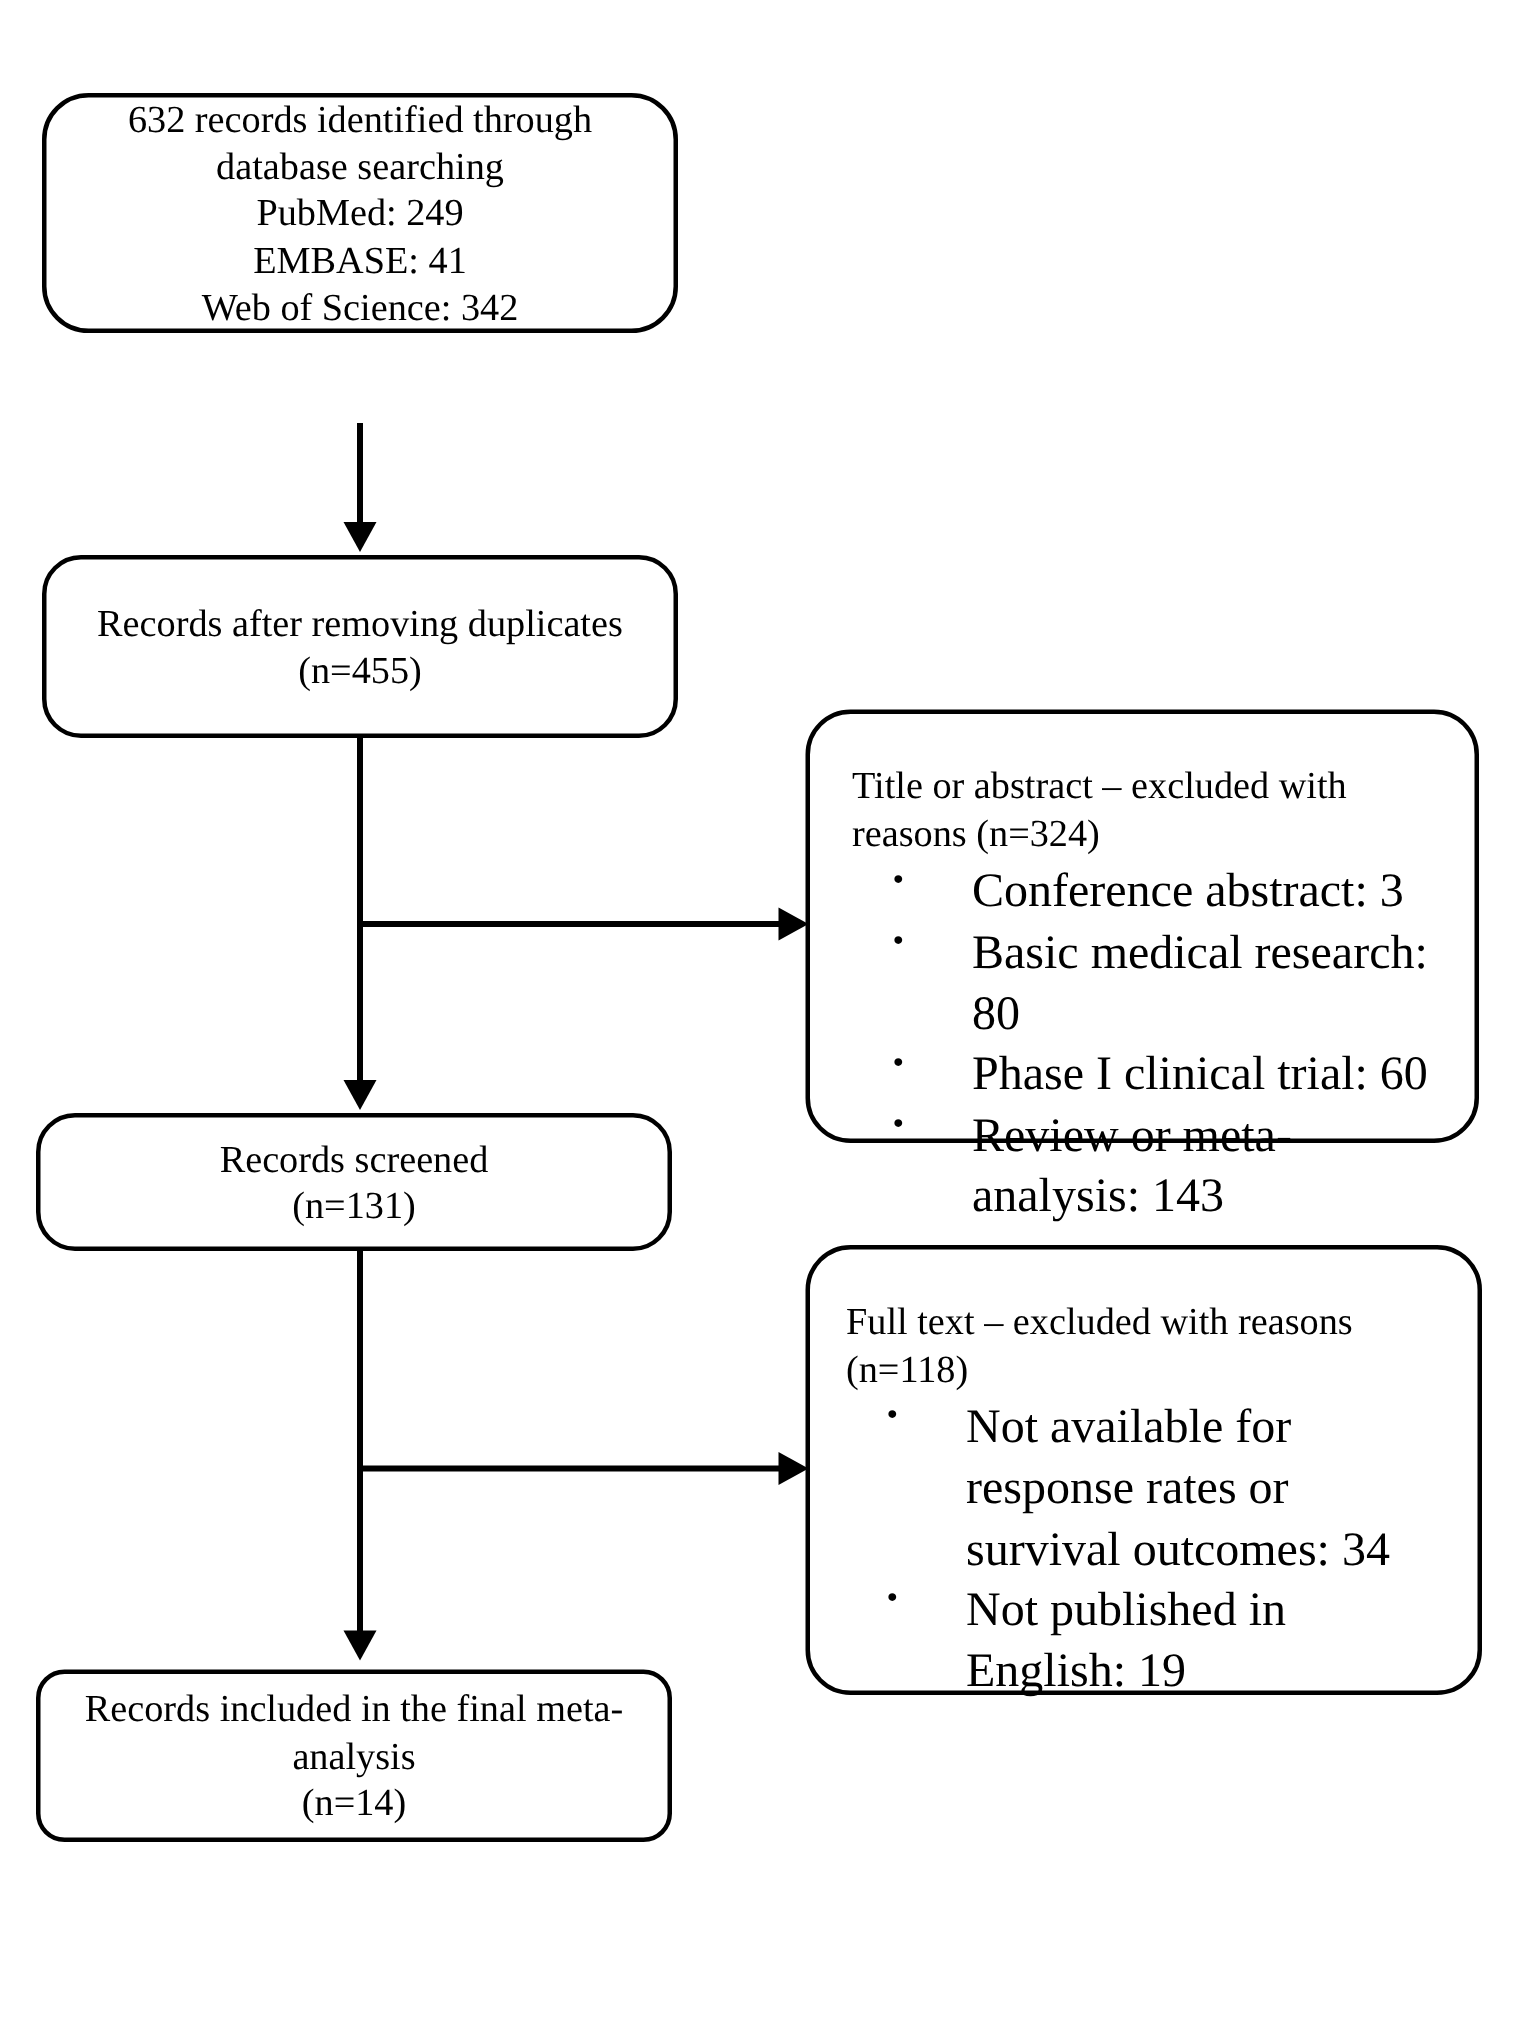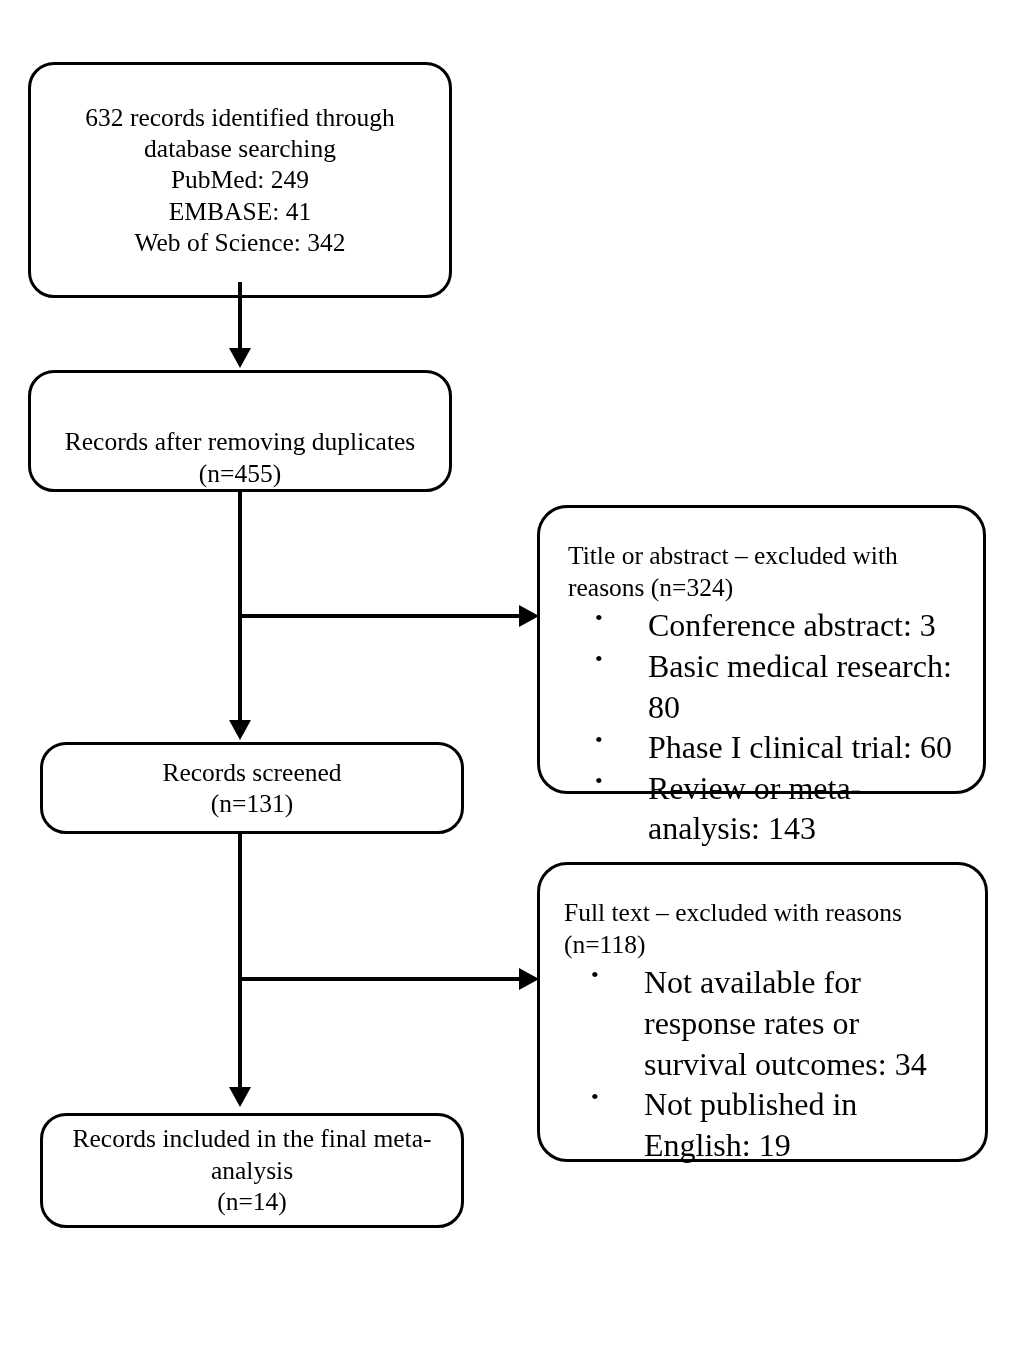--- a/index.html
+++ b/index.html
@@ -36,54 +36,54 @@
     font-size: 25.5px;
     line-height: 1.23;
     white-space: pre;
   }
 
   
   #box-identified {
     left: 28px;
     top: 62px;
     width: 424px;
-    height: 236px;
+    height: 160px;
+    border-radius: 31px;
   }
   
   #box-duplicates {
     left: 28px;
     top: 370px;
     width: 424px;
     height: 122px;
-    justify-content: flex-end;
   }
   
   #box-screened {
-    left: 40px;
+    left: 24px;
     top: 742px;
     width: 424px;
     height: 92px;
   }
   
   #box-included {
-    left: 40px;
+    left: 24px;
     top: 1113px;
     width: 424px;
     height: 115px;
+    border-radius: 19px;
   }
 
   
   .excl {
     position: absolute;
     box-sizing: border-box;
     border: 3.5px solid #000000;
     border-radius: 30px;
     background: #ffffff;
     padding: 32px 18px 20px 28px;
-    margin-top: 32px;
   }
   #box-excl-title {
     left: 537px;
     top: 473px;
     width: 449px;
     height: 289px;
   }
   #box-excl-fulltext {
     left: 537px;
     top: 830px;

